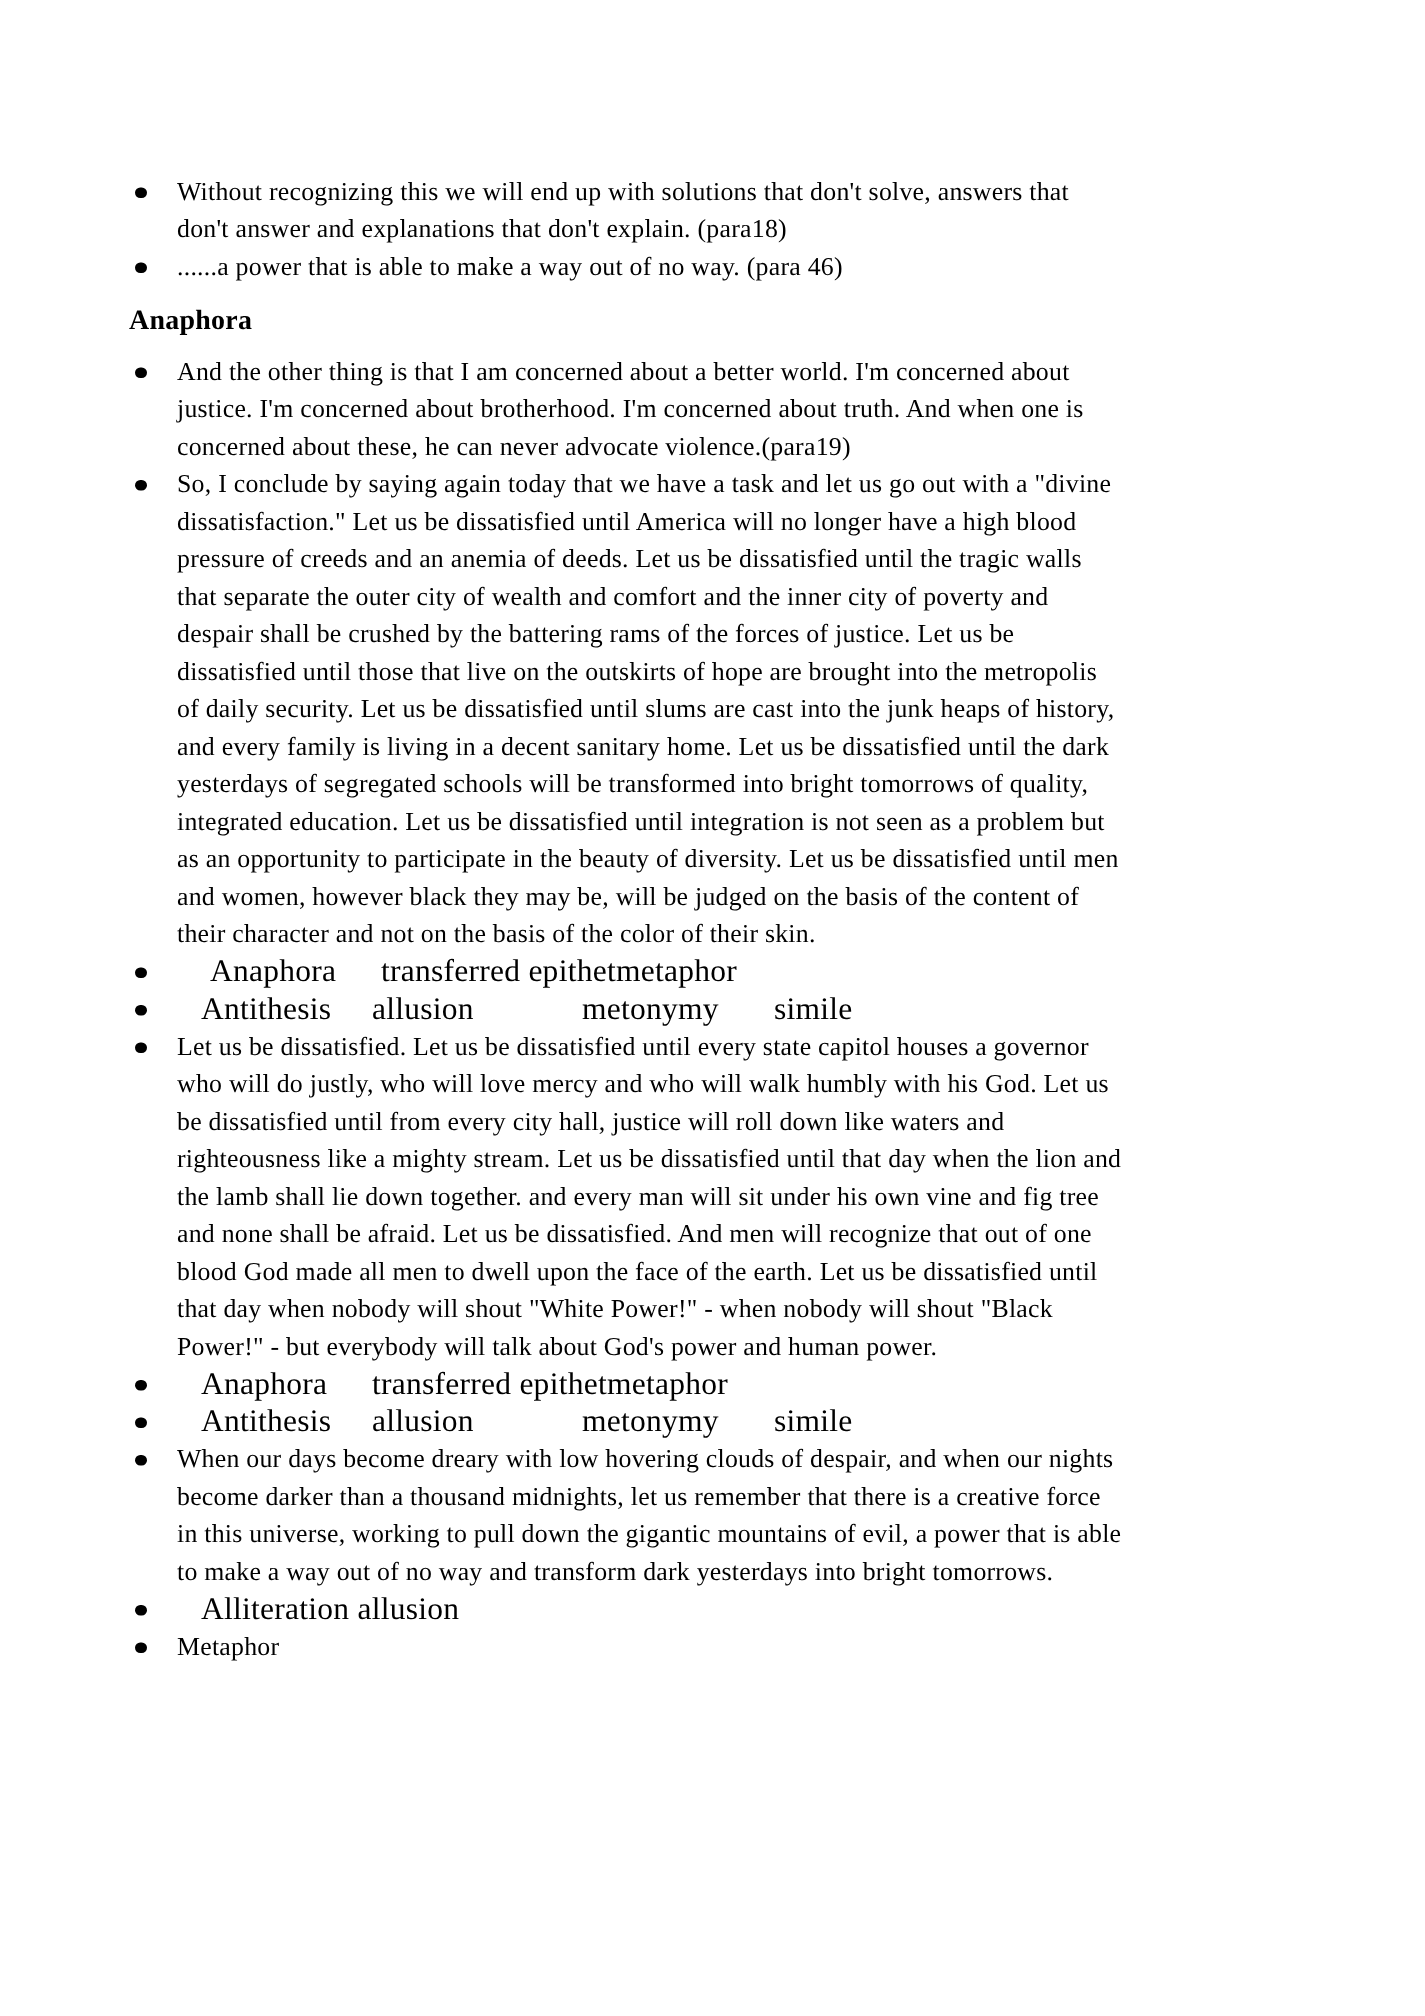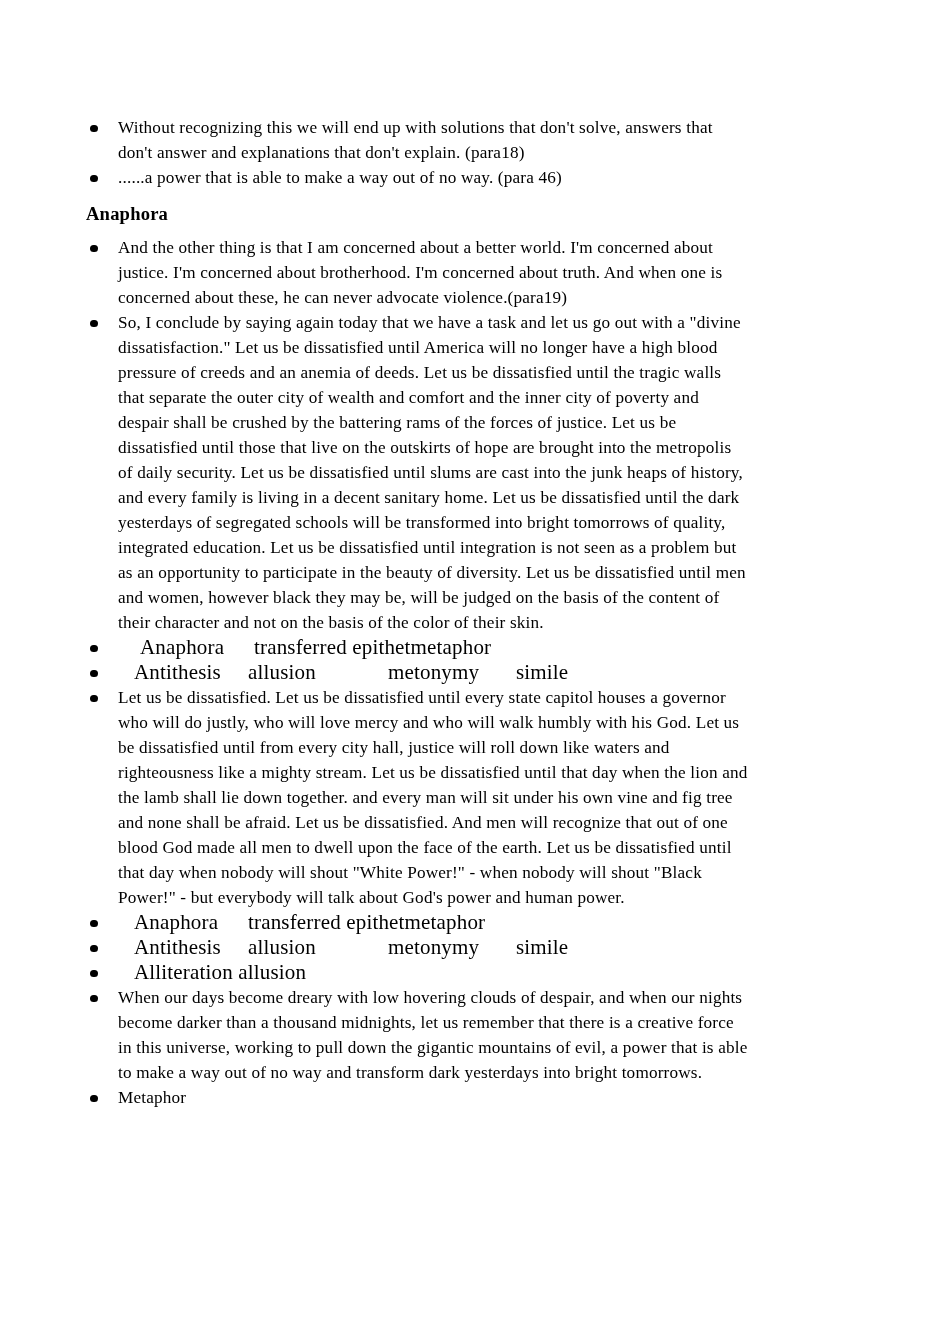--- a/index.html
+++ b/index.html
@@ -121,25 +121,25 @@
           <span class="t c0">Anaphora</span><span class="t c1">transferred epithet</span><span class="t c3">metaphor</span>
         </span>
       </li>
 
       <li>
         <span class="terms">
           <span class="t c0">Antithesis</span><span class="t c1">allusion</span><span class="t c2">metonymy</span><span class="t c3">simile</span>
         </span>
       </li>
 
+      <li>When our days become dreary with low hovering clouds of despair, and when our nights become darker than a thousand midnights, let us remember that there is a creative force in this universe, working to pull down the gigantic mountains of evil, a power that is able to make a way out of no way and transform dark yesterdays into bright tomorrows.</li>
+
       <li>
         <span class="terms">
           <span class="plain">Alliteration allusion</span>
         </span>
       </li>
-
-      <li>When our days become dreary with low hovering clouds of despair, and when our nights become darker than a thousand midnights, let us remember that there is a creative force in this universe, working to pull down the gigantic mountains of evil, a power that is able to make a way out of no way and transform dark yesterdays into bright tomorrows.</li>
 
       <li>Metaphor</li>
     </ul>
 
   </div>
 </div>
 
 </body></html>

